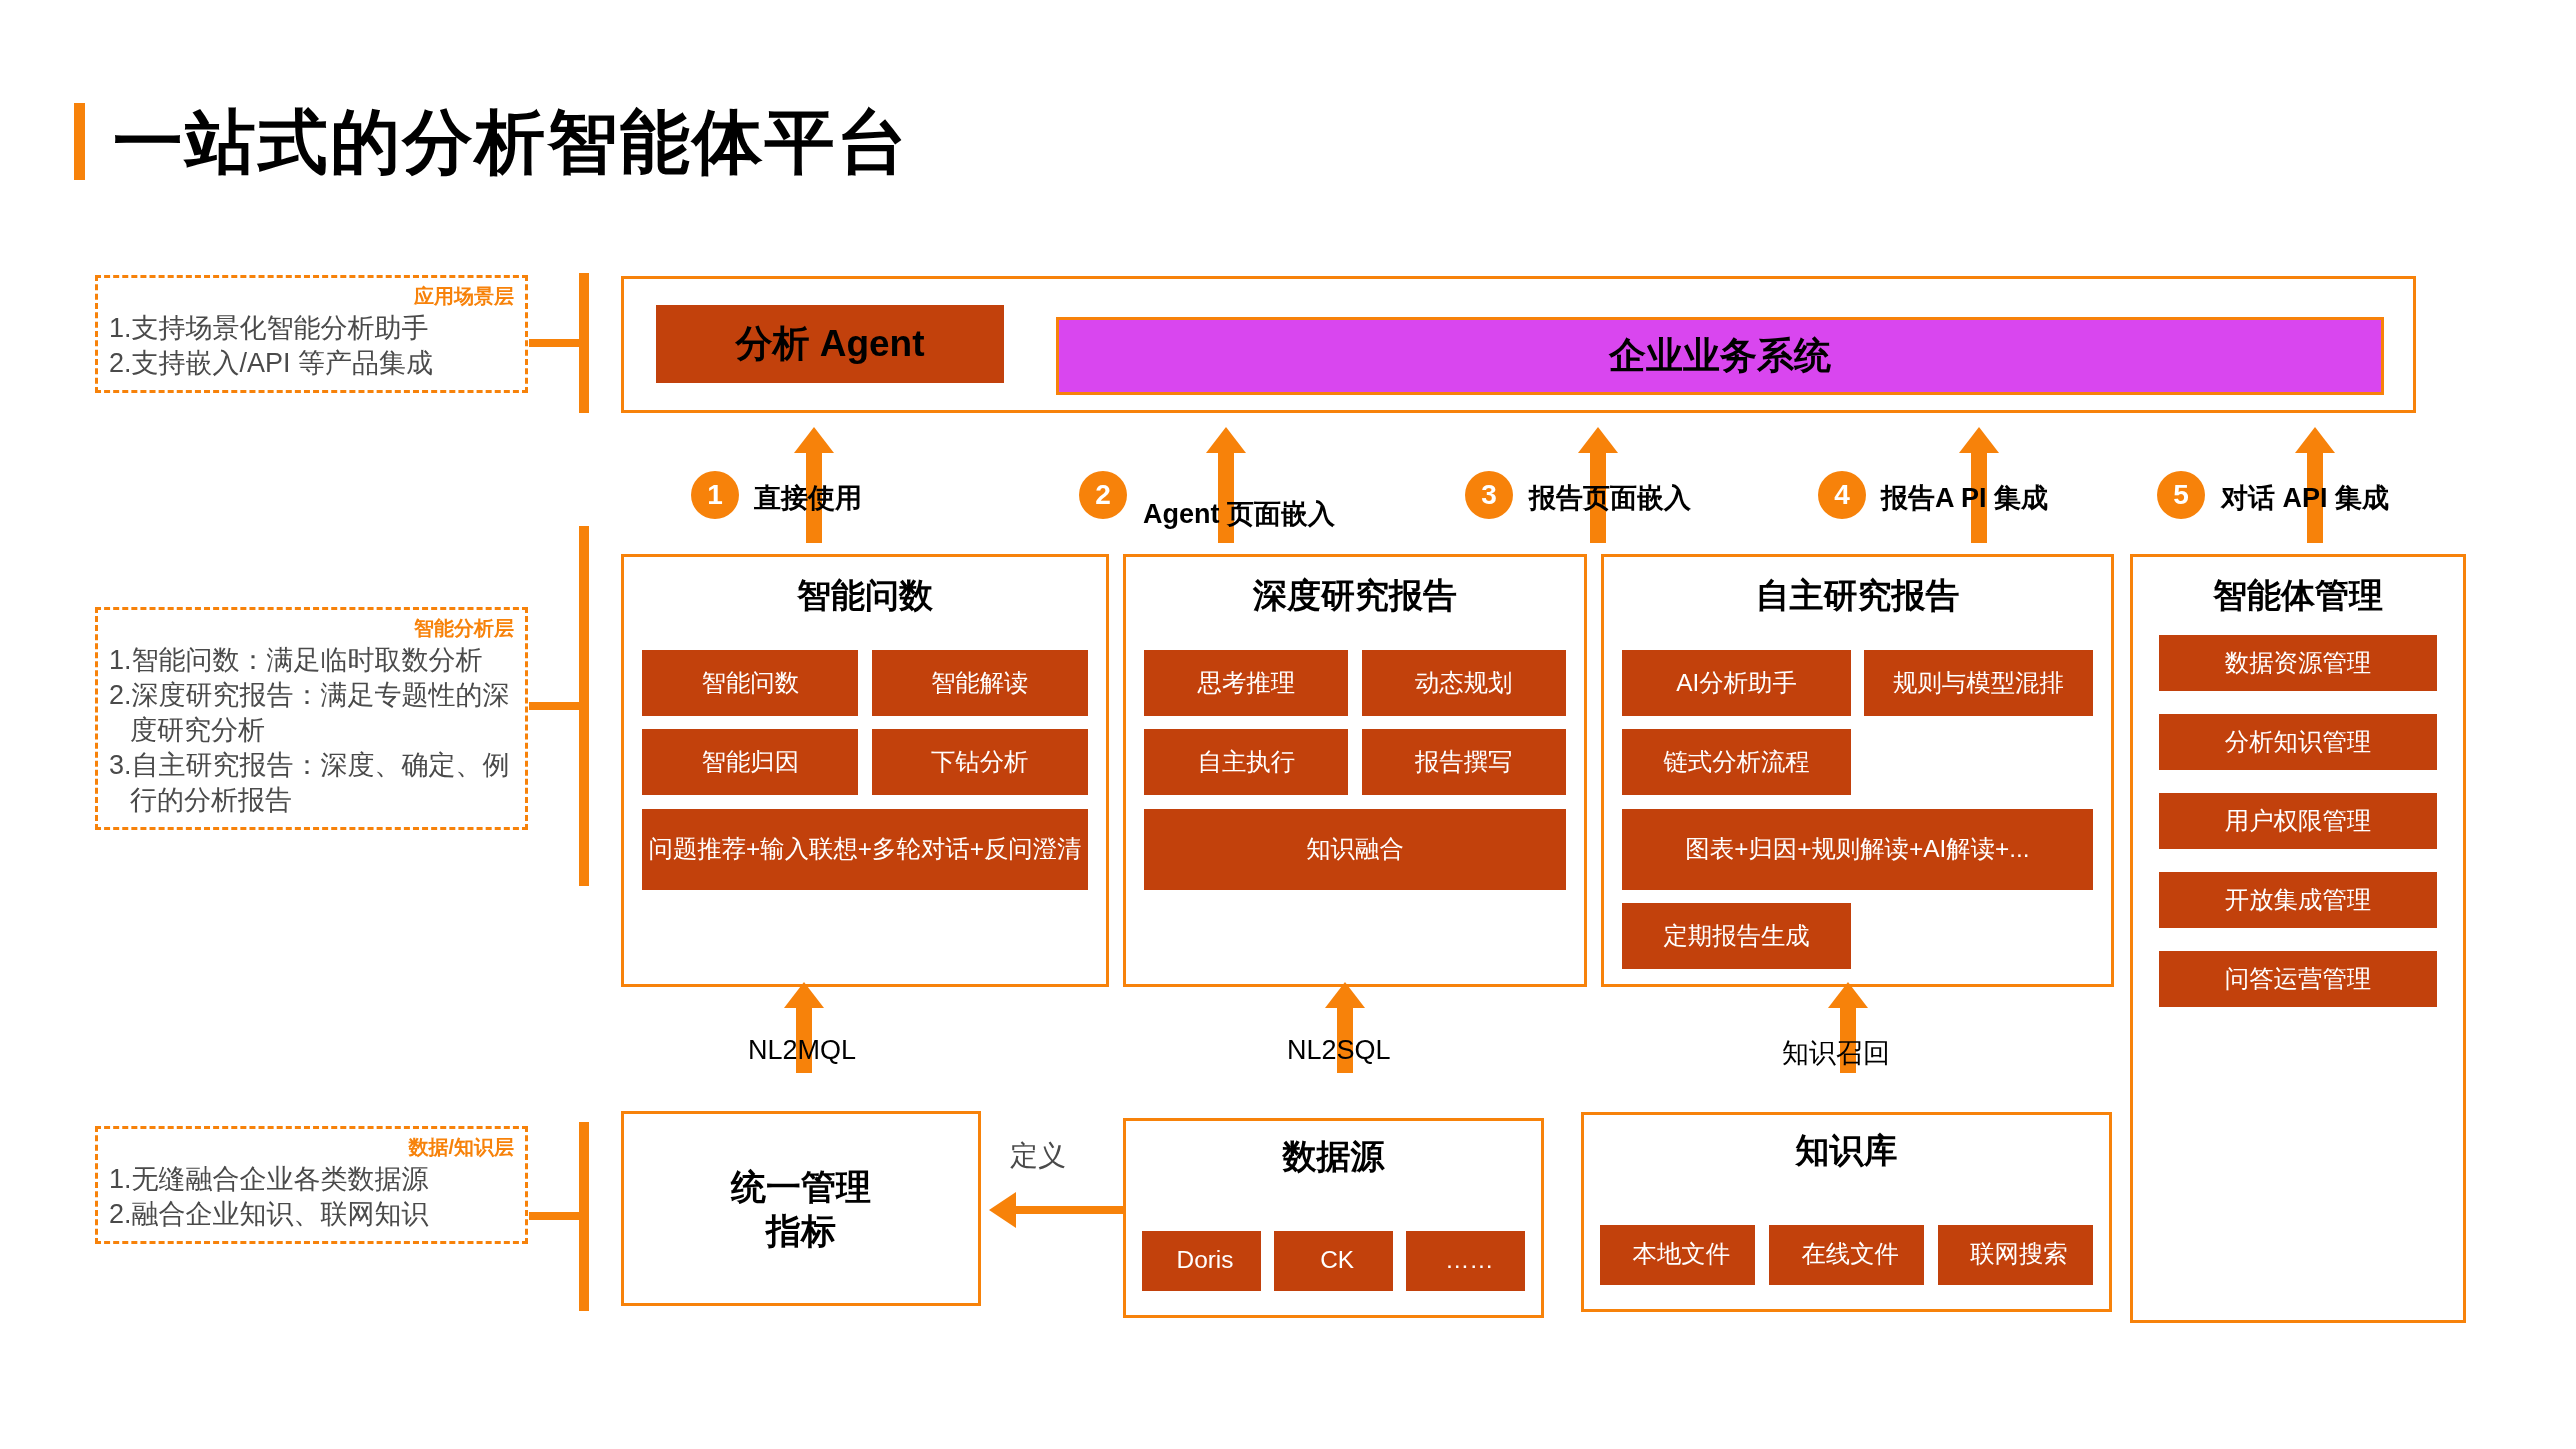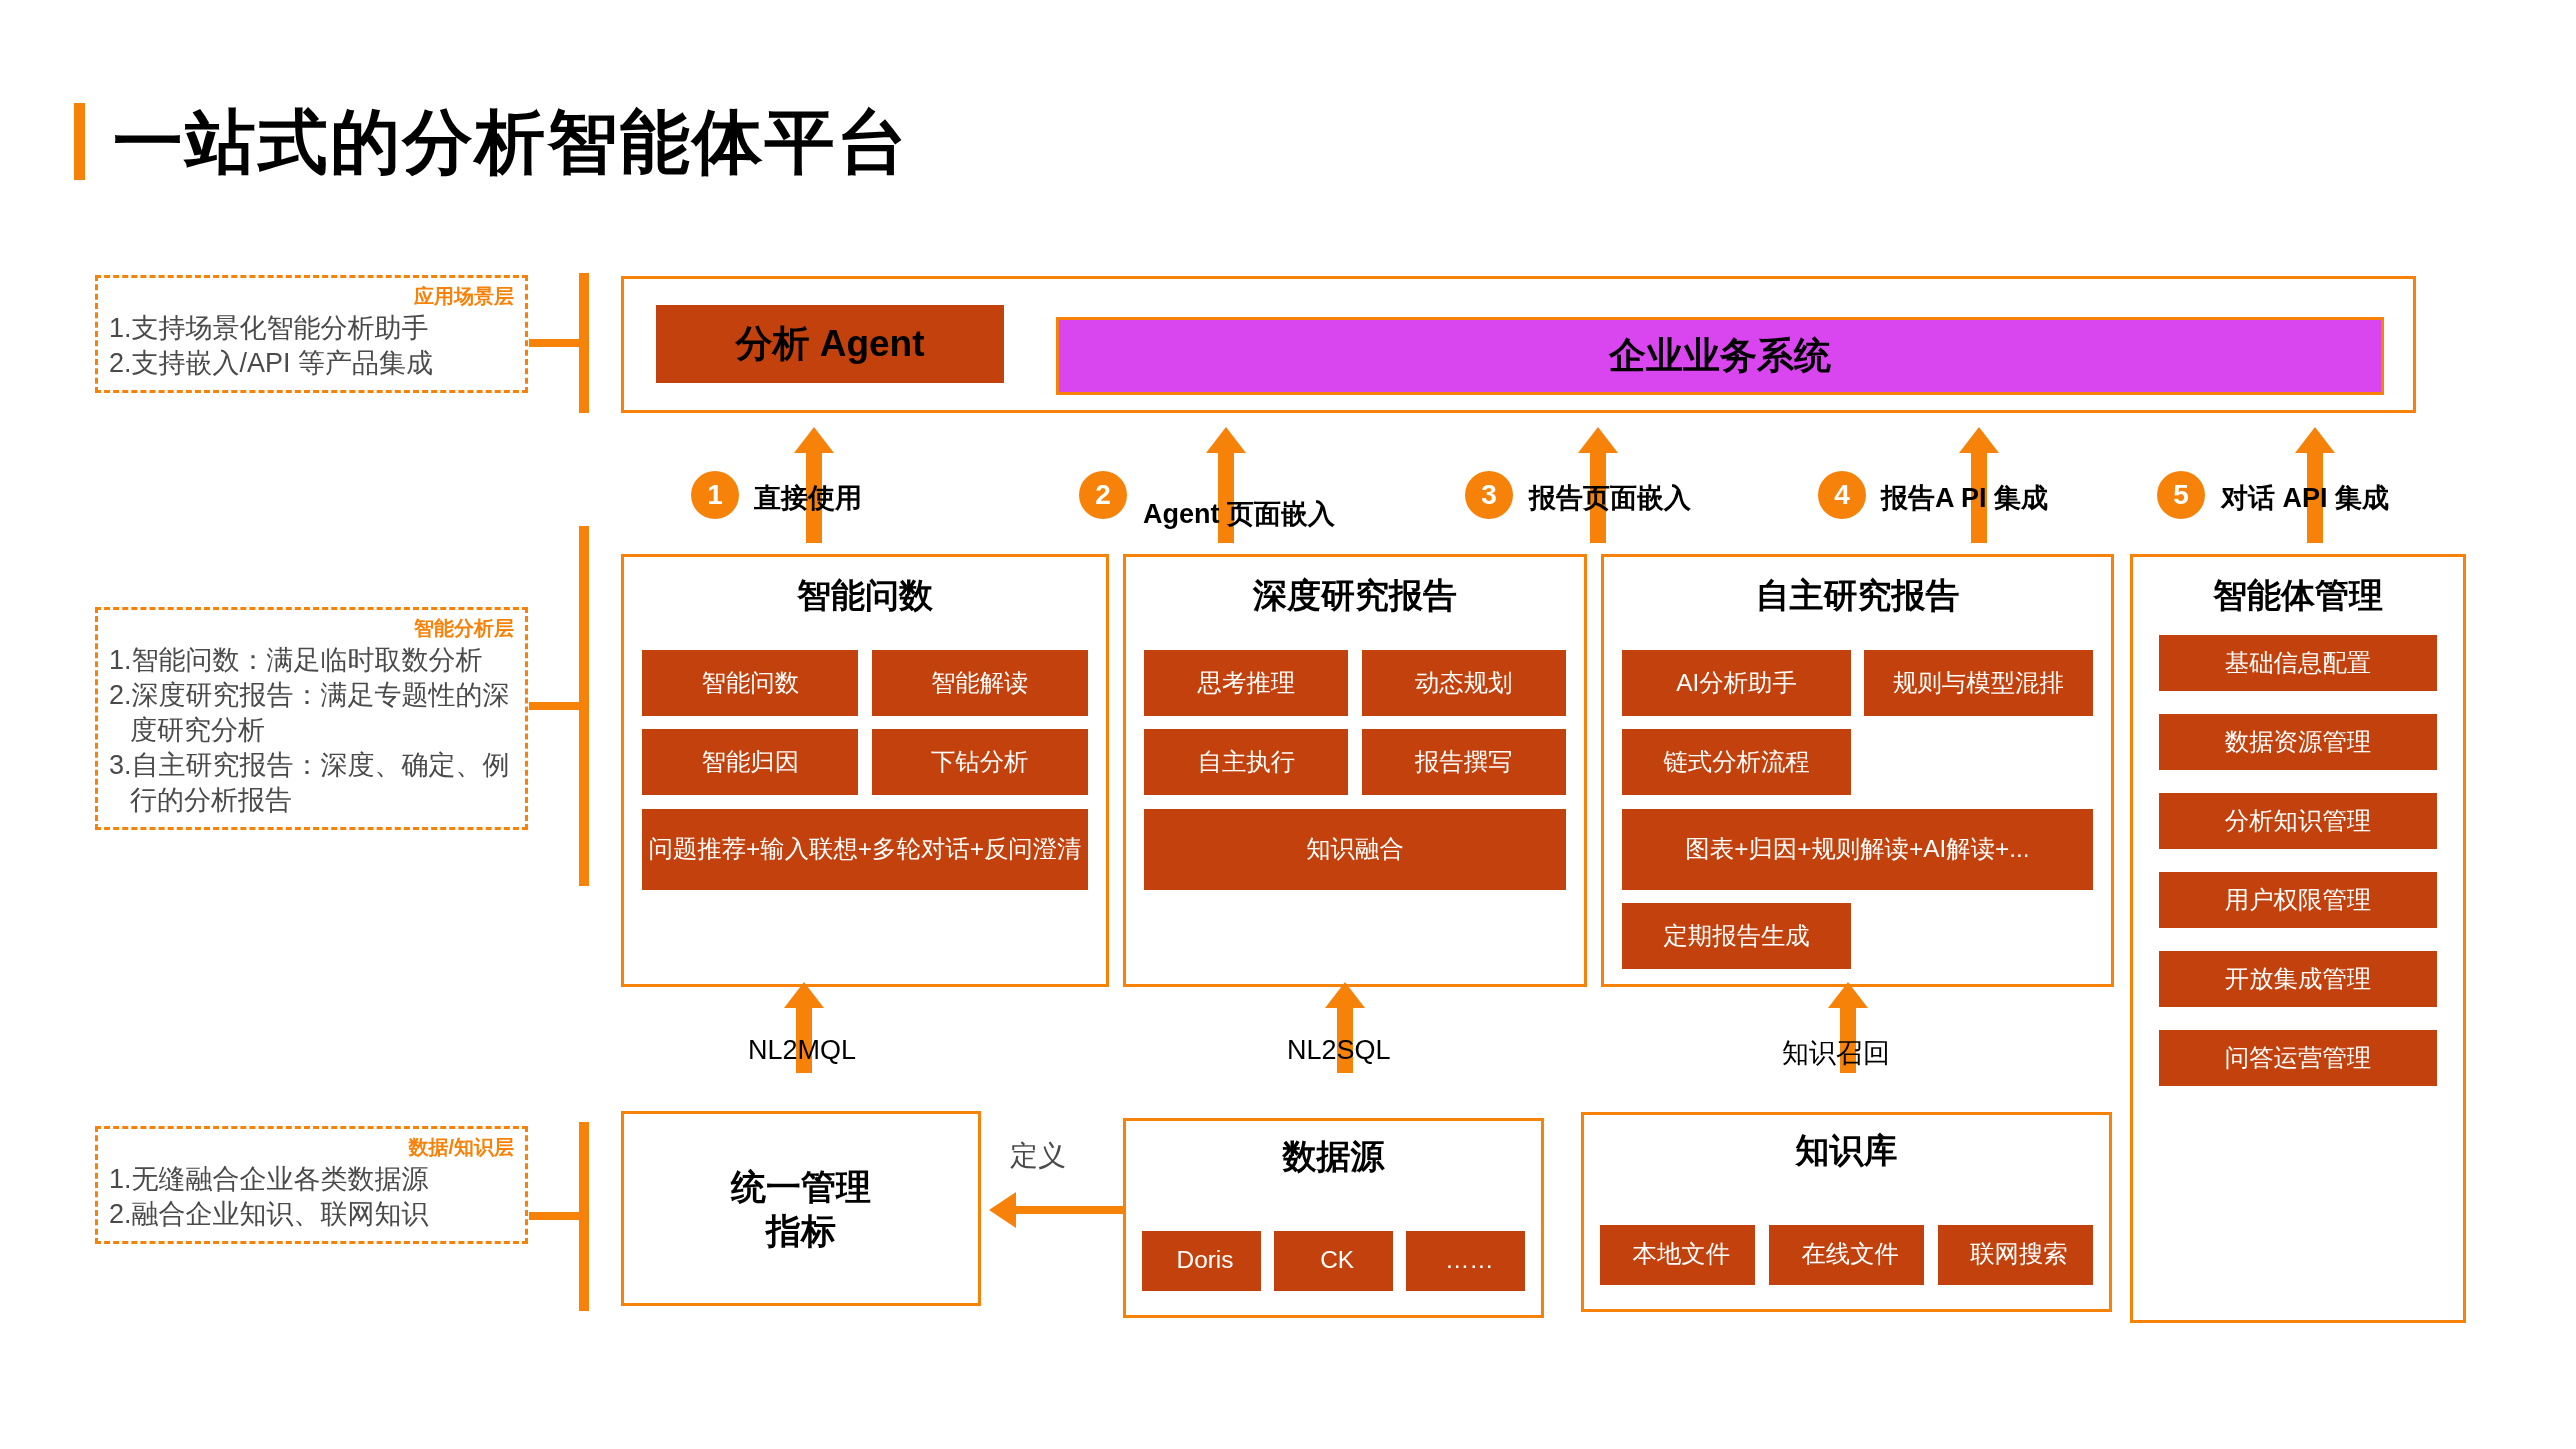--- a/index.html
+++ b/index.html
@@ -227,21 +227,20 @@
     <div class="chip half">规则与模型混排</div>
     <div class="chip half">链式分析流程</div>
     <div class="chip full" style="height:81px;">图表+归因+规则解读+AI解读+...</div>
     <div class="chip half">定期报告生成</div>
   </div>
 </div>
 
 <div class="mid-panel" id="mgmt-panel">
   <div class="panel-title" style="margin-top:16px;">智能体管理</div>
   <div id="mgmt-list">
-    <div class="chip">基础信息配置</div>
     <div class="chip">数据资源管理</div>
     <div class="chip">分析知识管理</div>
     <div class="chip">用户权限管理</div>
     <div class="chip">开放集成管理</div>
     <div class="chip">问答运营管理</div>
   </div>
 </div>
 
 <div class="arrow-up" style="left:784px;top:982px;width:40px;height:92px;">
   <div class="head" style="left:0;top:0;"></div>

